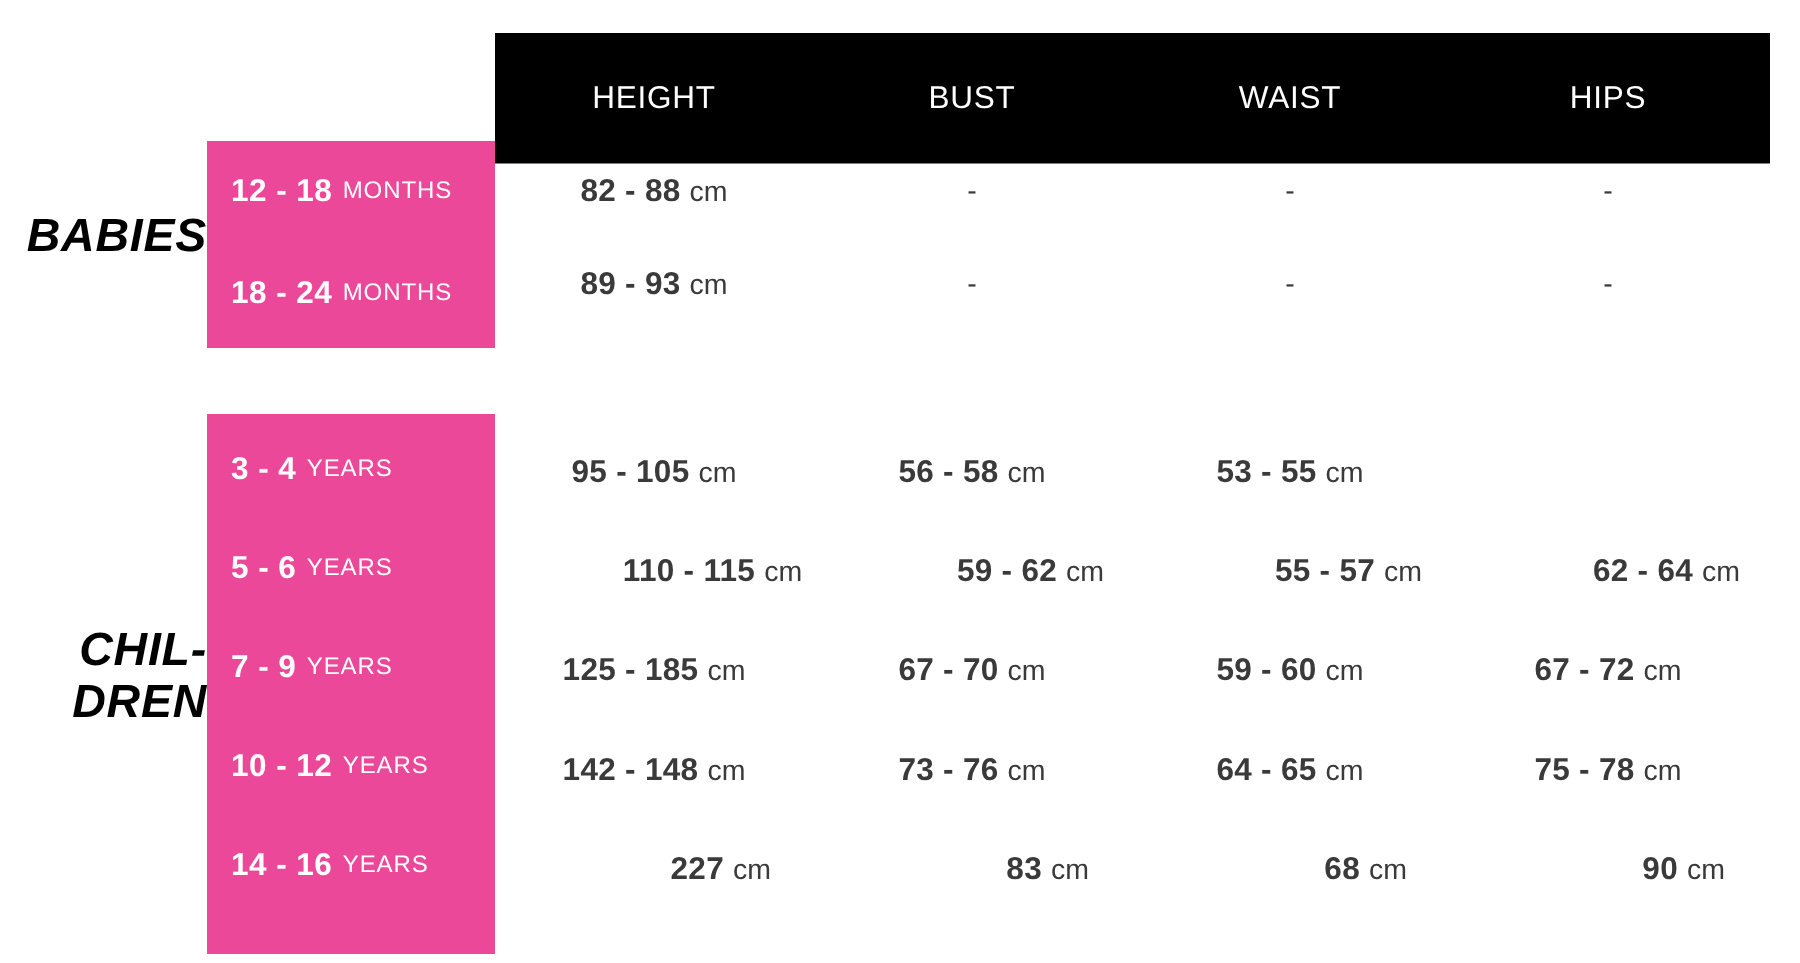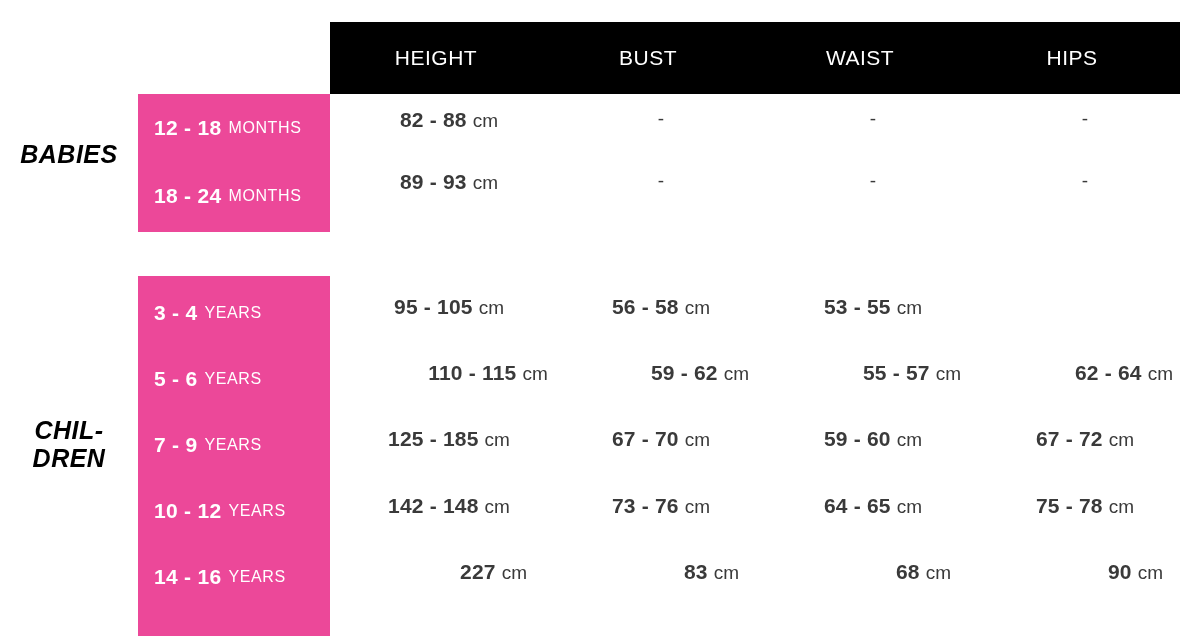--- a/index.html
+++ b/index.html
@@ -20,43 +20,43 @@
     width: 1200px;
     height: 642px;
   }
 
   
   .header-bar {
     position: absolute;
     left: 330px;
     top: 22px;
     width: 850px;
-    height: 72px;
+    height: 87px;
     background: #000000;
     display: flex;
     align-items: center;
   }
   .header-cell {
     flex: 0 0 212px;
     text-align: center;
     color: #ffffff;
     font-size: 21px;
     font-weight: 400;
     letter-spacing: 0.5px;
   }
 
   
   .group-label {
     position: absolute;
     left: 0;
     width: 138px;
-    text-align: center;
+    text-align: right;
     font-style: italic;
     font-weight: bold;
-    font-size: 25px;
+    font-size: 31px;
     letter-spacing: 0.5px;
     line-height: 1.12;
     color: #000;
   }
   #babies-label { top: 140px; }
   #children-label { top: 416px; }
 
   
   .age-block {
     position: absolute;
@@ -99,23 +99,22 @@
     margin-left: 7px;
     letter-spacing: 0.6px;
   }
 
   
   .meas-row {
     position: absolute;
     left: 330px;
     width: 850px;
     display: flex;
-    align-items: flex-start;
+    align-items: center;
     height: 40px;
-    margin-left: 13px;
   }
   .meas-cell {
     flex: 0 0 212px;
     text-align: center;
     white-space: nowrap;
   }
   .meas-val {
     font-size: 21px;
     font-weight: bold;
     color: #3a3a3a;

